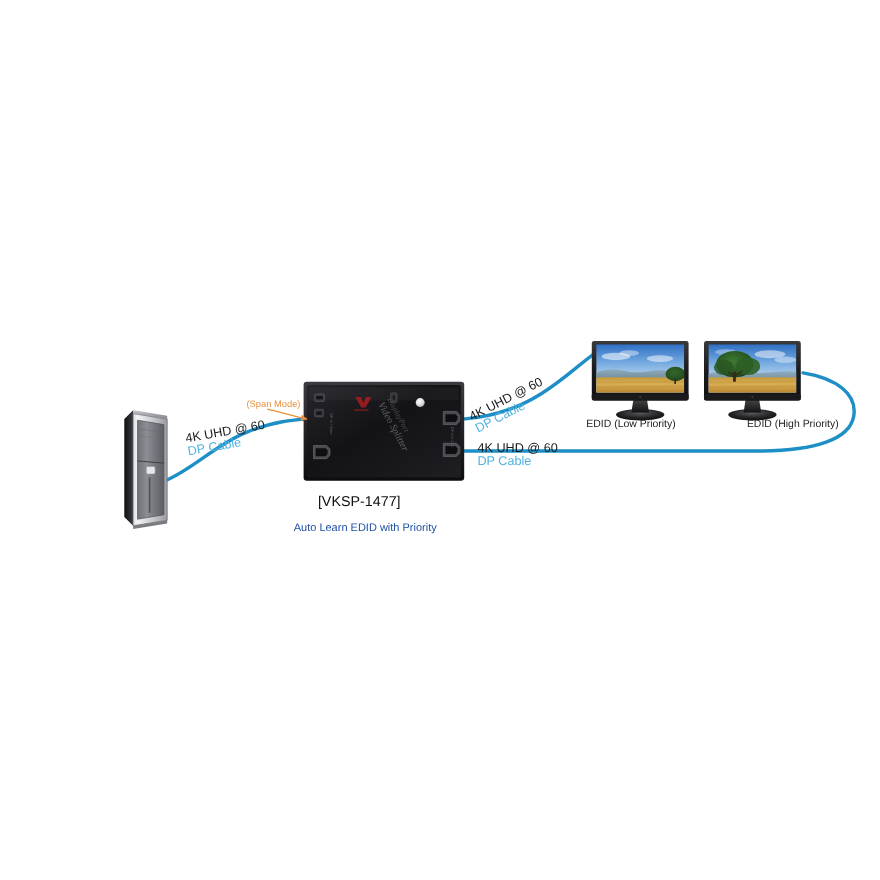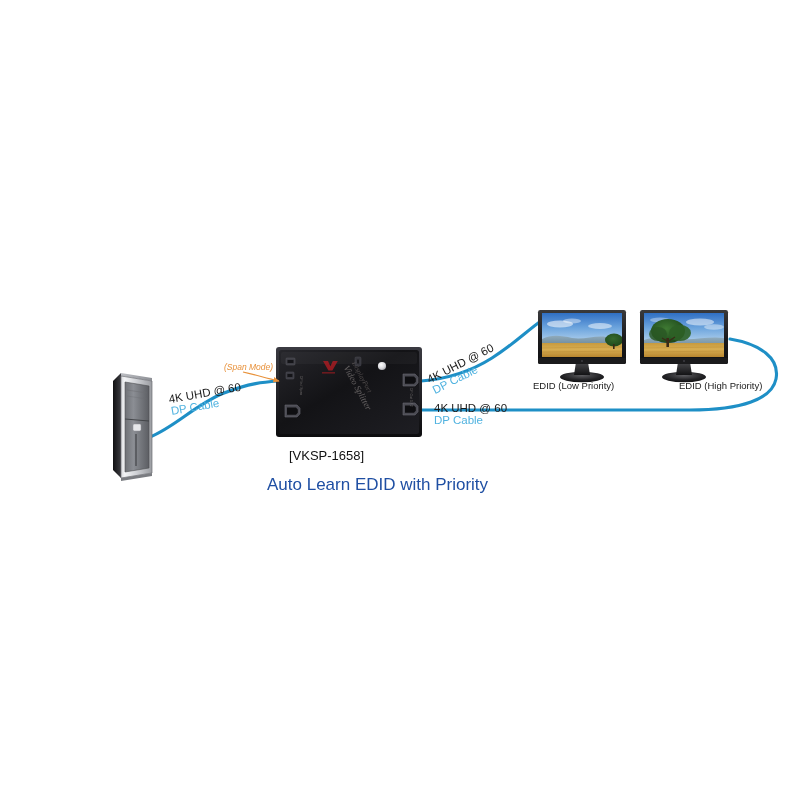--- a/index.html
+++ b/index.html
@@ -45,28 +45,27 @@
     transform: rotate(-10deg);
     transform-origin: left bottom;
   }
   .rot-up-2 {
     transform: rotate(-27deg);
     transform-origin: left bottom;
   }
   .lbl-span {
     font-size: 8.5px;
     color: #E8913A;
-    font-style: italic;
   }
   .lbl-device {
     font-size: 13px;
     color: #111111;
   }
   .lbl-caption {
-    font-size: 17px;
+    font-size: 10px;
     color: #1F4FA3;
   }
   .lbl-edid {
     font-size: 9.5px;
     color: #1a1a1a;
     text-align: center;
   }
 </style>
 </head>
 <body>
@@ -327,20 +326,20 @@
     <div class="lbl-cable">DP Cable</div>
   </div>
 
   <div class="lbl" style="left:434px; top:402px;">
     <div class="lbl-spec">4K UHD @ 60</div>
     <div class="lbl-cable">DP Cable</div>
   </div>
 
   <div class="lbl lbl-span" style="left:224px; top:363px;">(Span Mode)</div>
 
-  <div class="lbl lbl-device" style="left:289px; top:449px;">[VKSP-1658]</div>
+  <div class="lbl lbl-device" style="left:289px; top:449px;">[VKSP-1477]</div>
 
   <div class="lbl lbl-caption" style="left:267px; top:476px;">Auto Learn EDID with Priority</div>
 
   <div class="lbl lbl-edid" style="left:533px; top:381px;">EDID (Low Priority)</div>
   <div class="lbl lbl-edid" style="left:639px; top:381px;padding-left:40px;">EDID (High Priority)</div>
 
 </div>
 
 </body></html>

